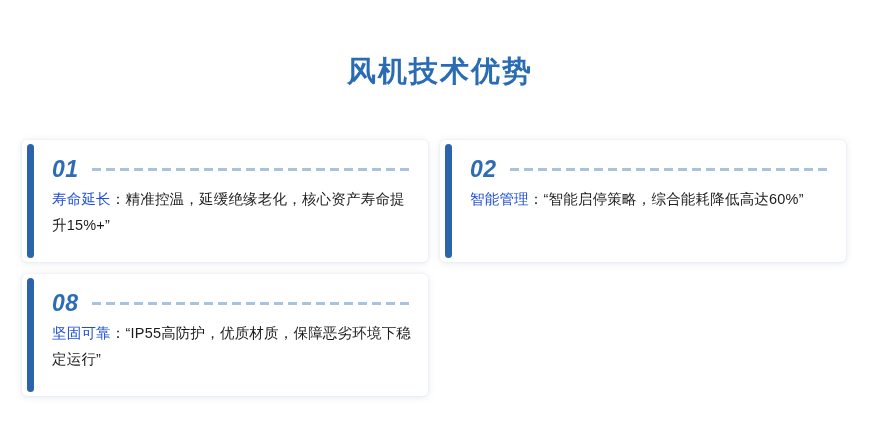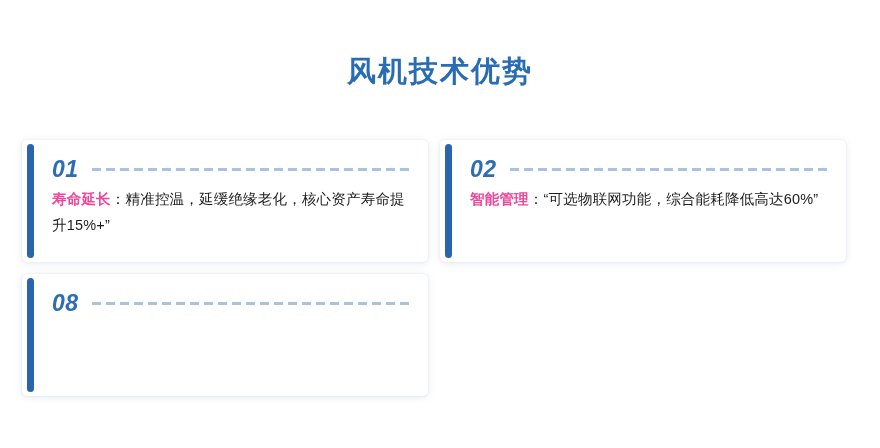--- a/index.html
+++ b/index.html
@@ -104,22 +104,21 @@
 
   .card-body {
     font-size: 14.5px;
     line-height: 26px;
     color: #1c1c1c;
     letter-spacing: 0.2px;
     word-break: break-word;
   }
 
   .card-label {
-    color: #ec4899;
-    font-weight: bold;
+    color: #1d4ed8;
   }
 
   .card-colon {
     color: #1c1c1c;
   }
 </style>
 </head>
 <body>
 
 <div class="page">
@@ -136,26 +135,27 @@
       </div>
       <div class="card-body"><span class="card-label">寿命延长</span><span class="card-colon">：</span><span>精准控温，延缓绝缘老化，核心资产寿命提升15%+”</span></div>
     </div>
 
     <div class="card">
       <div class="card-accent"></div>
       <div class="card-head">
         <div class="card-number">02</div>
         <div class="card-dash"></div>
       </div>
-      <div class="card-body"><span class="card-label">智能管理</span><span class="card-colon">：</span><span>“可选物联网功能，综合能耗降低高达60%”</span></div>
+      <div class="card-body"><span class="card-label">智能管理</span><span class="card-colon">：</span><span>“智能启停策略，综合能耗降低高达60%”</span></div>
     </div>
 
     <div class="card">
       <div class="card-accent"></div>
       <div class="card-head">
         <div class="card-number">08</div>
         <div class="card-dash"></div>
       </div>
+      <div class="card-body"><span class="card-label">坚固可靠</span><span class="card-colon">：</span><span>“IP55高防护，优质材质，保障恶劣环境下稳定运行”</span></div>
     </div>
 
 
   </div>
 </div>
 
 </body></html>

